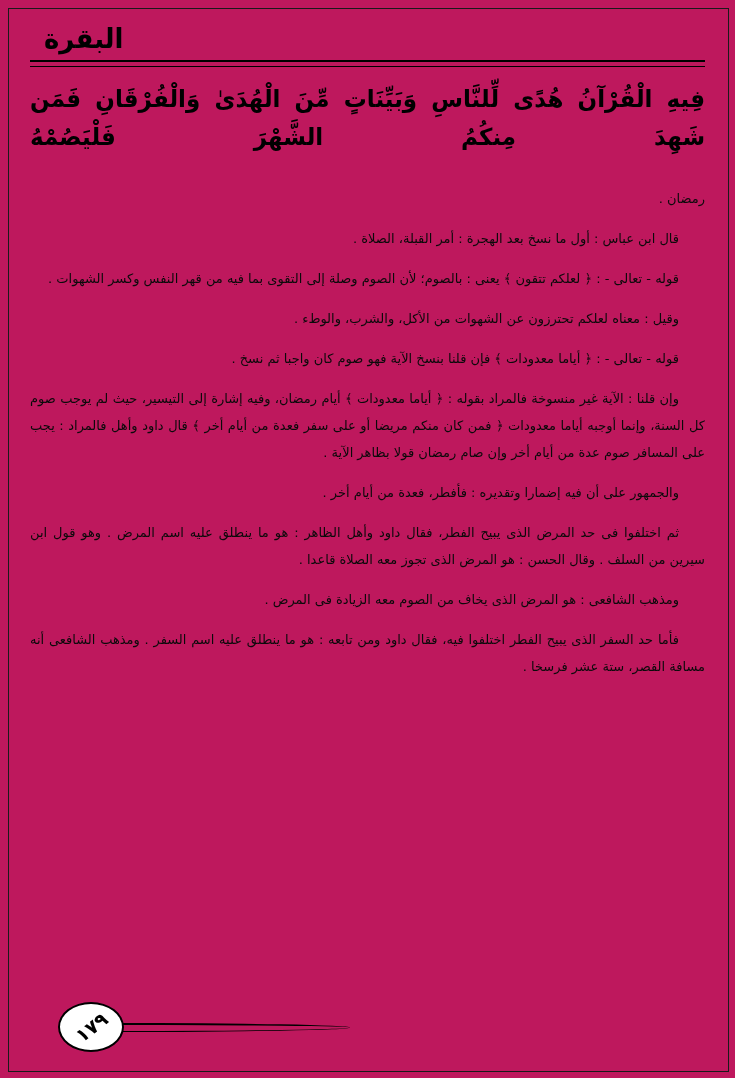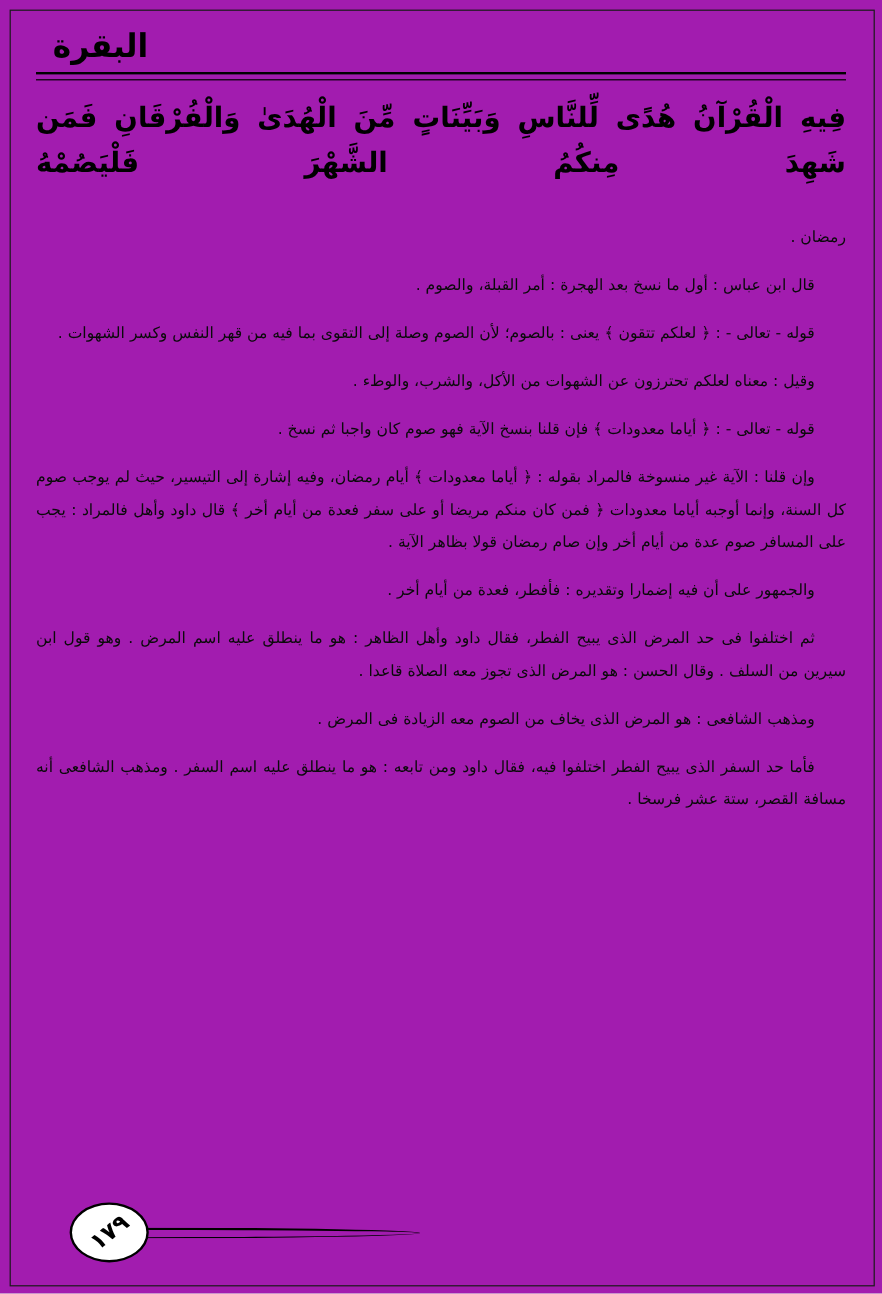--- a/index.html
+++ b/index.html
@@ -6,21 +6,21 @@
     margin: 0;
     padding: 0;
     background: #e8e8e4;
     font-family: "DejaVu Sans", sans-serif;
   }
   .page {
     position: relative;
     width: 735px;
     height: 1078px;
     margin: 0 auto;
-    background: #a21caf;
+    background: #be185d;
     box-sizing: border-box;
     direction: rtl;
     overflow: hidden;
   }
   .page-frame {
     position: absolute;
     top: 8px; left: 8px; right: 6px; bottom: 6px;
     border: 1px solid #1a1a1a;
     pointer-events: none;
   }
@@ -122,21 +122,21 @@
     <div class="header-row">
       <span class="book-title">البقرة</span>
     </div>
 
     <div class="double-rule"></div>
 
     <div class="verse">فِيهِ الْقُرْآنُ هُدًى لِّلنَّاسِ وَبَيِّنَاتٍ مِّنَ الْهُدَىٰ وَالْفُرْقَانِ فَمَن شَهِدَ مِنكُمُ الشَّهْرَ فَلْيَصُمْهُ</div>
 
     <div class="body-text">
         <p class="para">رمضان .</p>
-        <p class="para">قال ابن عباس : أول ما نسخ بعد الهجرة : أمر القبلة، والصوم .</p>
+        <p class="para">قال ابن عباس : أول ما نسخ بعد الهجرة : أمر القبلة، الصلاة .</p>
         <p class="para">قوله - تعالى - : ﴿ لعلكم تتقون ﴾ يعنى : بالصوم؛ لأن الصوم وصلة إلى التقوى بما فيه من قهر النفس وكسر الشهوات .</p>
         <p class="para">وقيل : معناه لعلكم تحترزون عن الشهوات من الأكل، والشرب، والوطء .</p>
         <p class="para">قوله - تعالى - : ﴿ أياما معدودات ﴾ فإن قلنا بنسخ الآية فهو صوم كان واجبا ثم نسخ .</p>
         <p class="para">وإن قلنا : الآية غير منسوخة فالمراد بقوله : ﴿ أياما معدودات ﴾ أيام رمضان، وفيه إشارة إلى التيسير، حيث لم يوجب صوم كل السنة، وإنما أوجبه أياما معدودات ﴿ فمن كان منكم مريضا أو على سفر فعدة من أيام أخر ﴾ قال داود وأهل فالمراد : يجب على المسافر صوم عدة من أيام أخر وإن صام رمضان قولا بظاهر الآية .</p>
         <p class="para">والجمهور على أن فيه إضمارا وتقديره : فأفطر، فعدة من أيام أخر .</p>
         <p class="para">ثم اختلفوا فى حد المرض الذى يبيح الفطر، فقال داود وأهل الظاهر : هو ما ينطلق عليه اسم المرض . وهو قول ابن سيرين من السلف . وقال الحسن : هو المرض الذى تجوز معه الصلاة قاعدا .</p>
         <p class="para">ومذهب الشافعى : هو المرض الذى يخاف من الصوم معه الزيادة فى المرض .</p>
         <p class="para">فأما حد السفر الذى يبيح الفطر اختلفوا فيه، فقال داود ومن تابعه : هو ما ينطلق عليه اسم السفر . ومذهب الشافعى أنه مسافة القصر، ستة عشر فرسخا .</p>
       </div>
 

